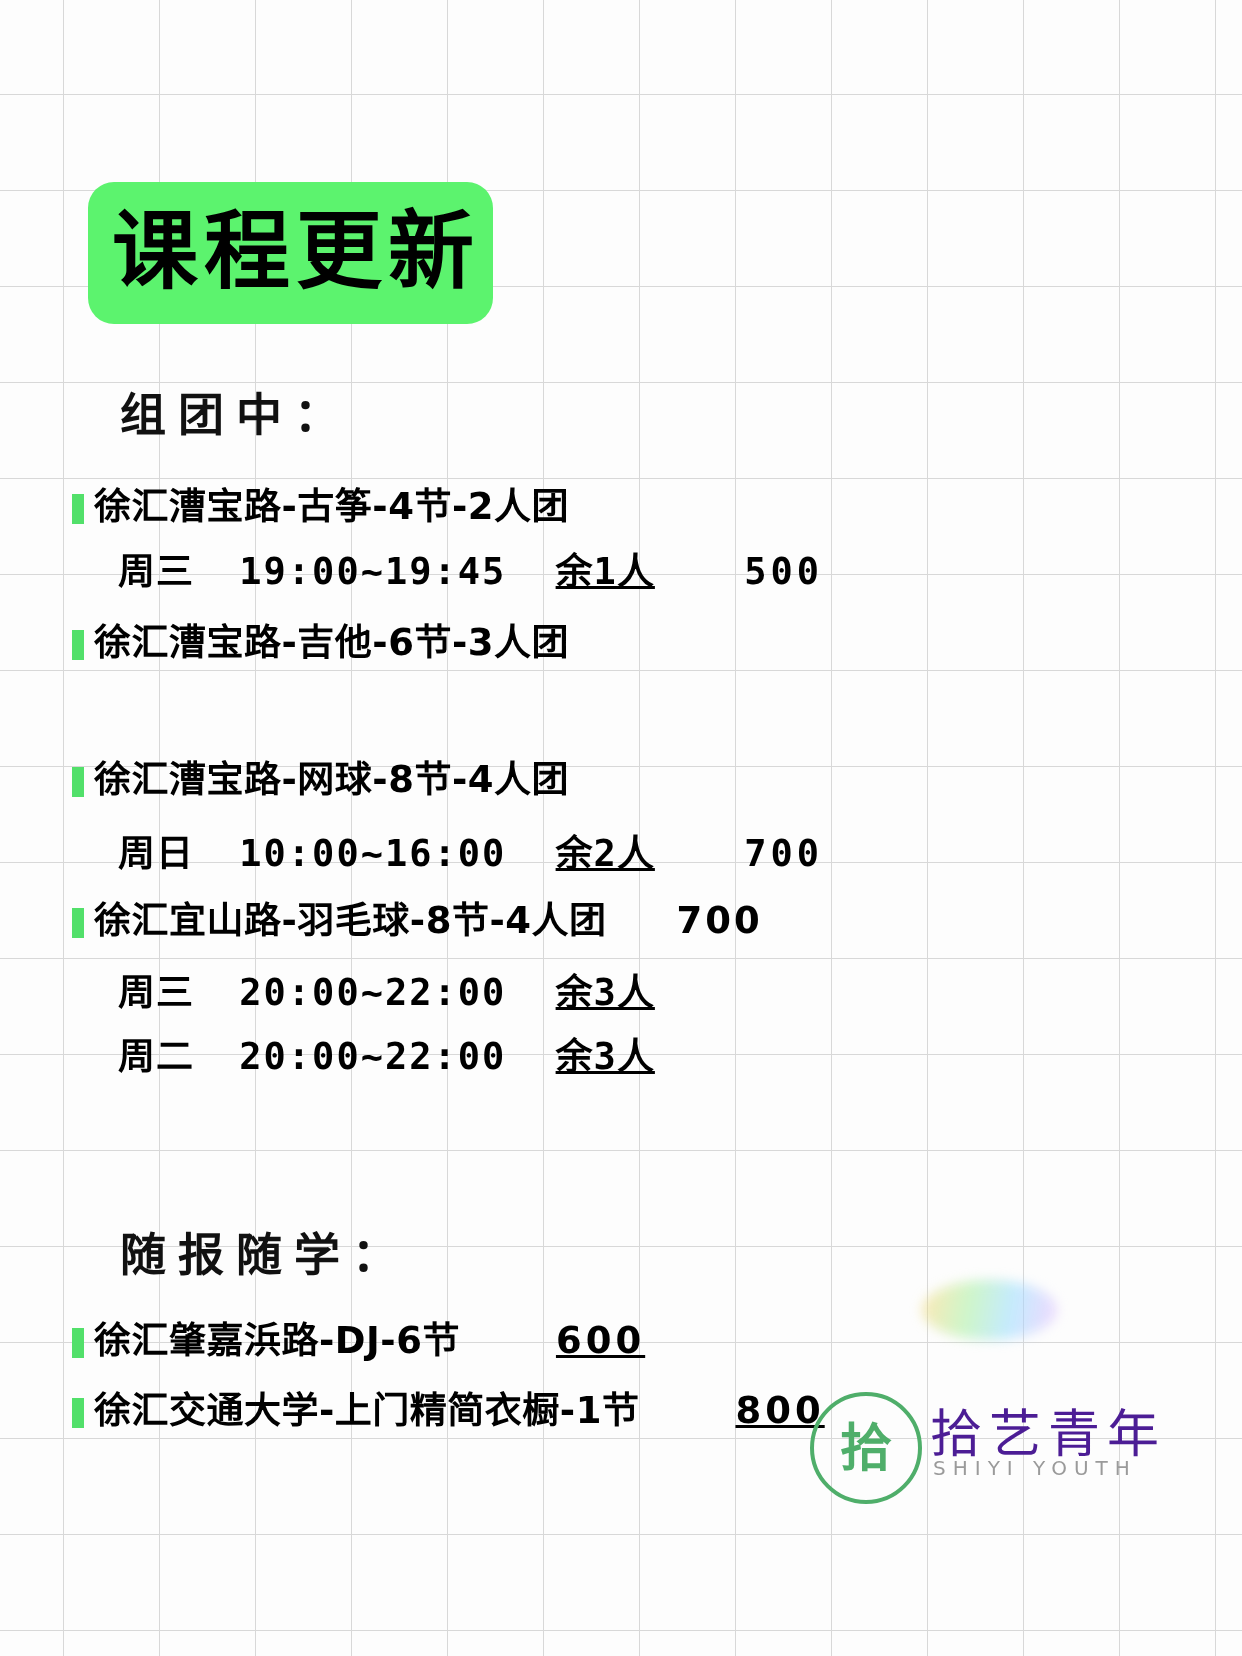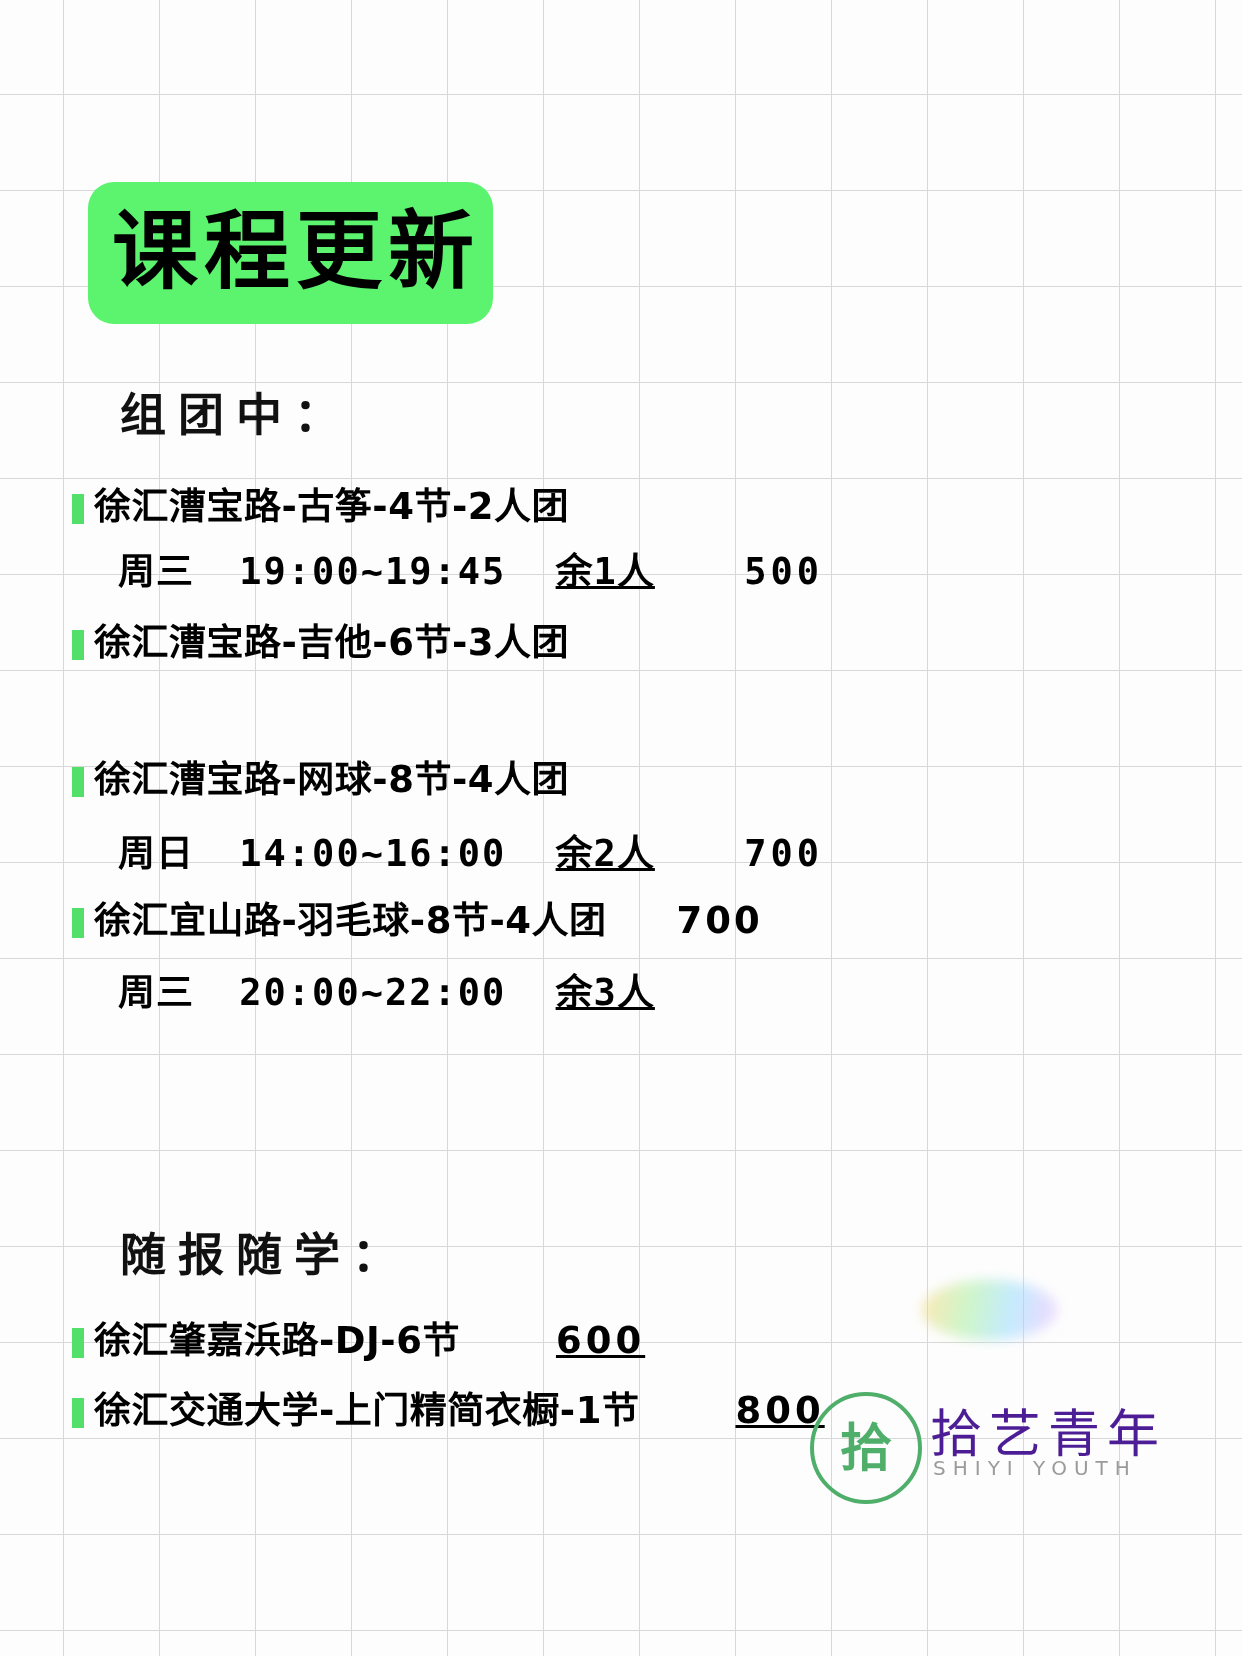--- a/index.html
+++ b/index.html
@@ -211,32 +211,37 @@
     <span class="bullet"></span>
     <span class="course-title">徐汇漕宝路-吉他-6节-3人团</span>
   </div>
 
   <div class="row" style="top:757px;">
     <span class="bullet"></span>
     <span class="course-title">徐汇漕宝路-网球-8节-4人团</span>
   </div>
   <div class="detail" style="top:831px;">
     <span class="day">周日</span>
-    <span class="slot" style="margin-left:22px;">14:00~16:00</span>
+    <span class="slot" style="margin-left:22px;">10:00~16:00</span>
     <span class="seats">余2人</span>
     <span class="price">700</span>
   </div>
 
   <div class="row" style="top:898px;">
     <span class="bullet"></span>
     <span class="course-title">徐汇宜山路-羽毛球-8节-4人团</span>
     <span class="price-inline">700</span>
   </div>
   <div class="detail" style="top:970px;">
     <span class="day">周三</span>
+    <span class="slot" style="margin-left:22px;">20:00~22:00</span>
+    <span class="seats">余3人</span>
+  </div>
+  <div class="detail" style="top:1034px;">
+    <span class="day">周二</span>
     <span class="slot" style="margin-left:22px;">20:00~22:00</span>
     <span class="seats">余3人</span>
   </div>
 
   <div class="section-heading" id="heading-dropin">随报随学：</div>
 
   <div class="row" style="top:1318px;">
     <span class="bullet"></span>
     <span class="course-title">徐汇肇嘉浜路-DJ-6节</span>
     <span class="course-title dropin-price">600</span>

